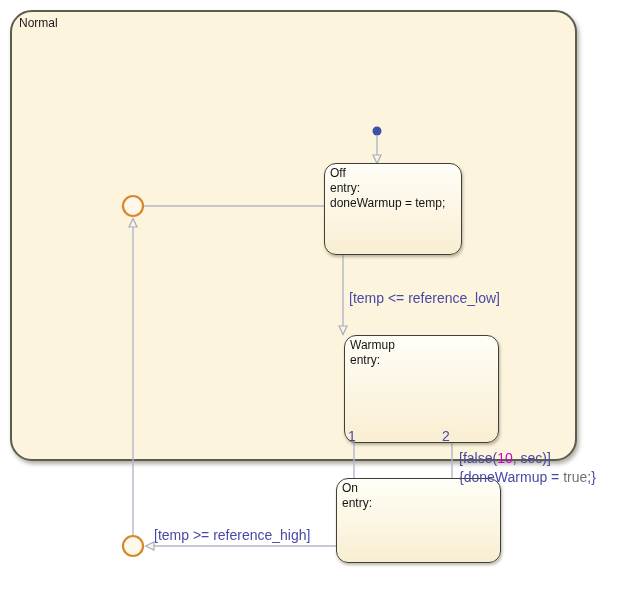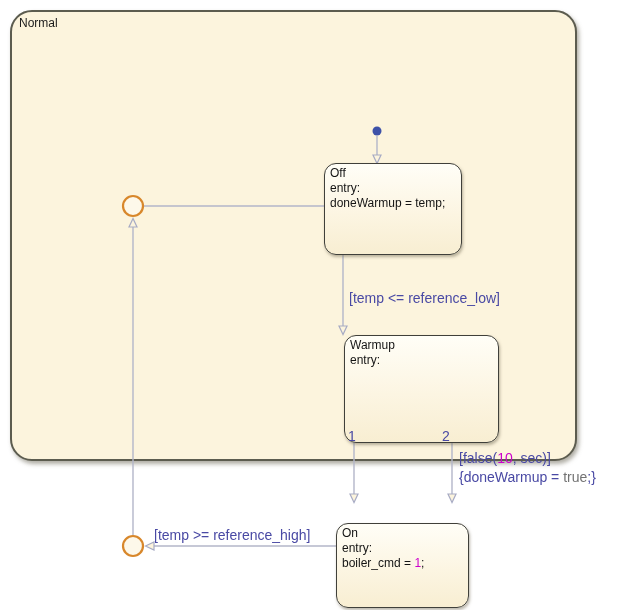--- a/index.html
+++ b/index.html
@@ -78,24 +78,23 @@
     <div class="state-line">Off</div>
     <div class="state-line">entry:</div>
     <div class="state-line">doneWarmup = temp;</div>
   </div>
 
   <div class="state" style="left:344px;top:335px;width:155px;height:108px">
     <div class="state-line">Warmup</div>
     <div class="state-line">entry:</div>
   </div>
 
-  <div class="state" style="left:336px;top:523px;width:133px;height:85px">
+  <div class="state" style="left:336px;top:478px;width:165px;height:85px">
     <div class="state-line">On</div>
     <div class="state-line">entry:</div>
-    <div class="state-line"><span>boiler_cmd = </span><span class="lit">1</span><span>;</span></div>
   </div>
 
   <div class="tlabel" style="left:349px;top:289px">[temp &lt;= reference_low]</div>
 
   <div class="order" style="left:346px;top:428px">1</div>
 
   <div class="order" style="left:440px;top:428px">2</div>
 
 
   <div class="tlabel" style="left:459px;top:449px">

